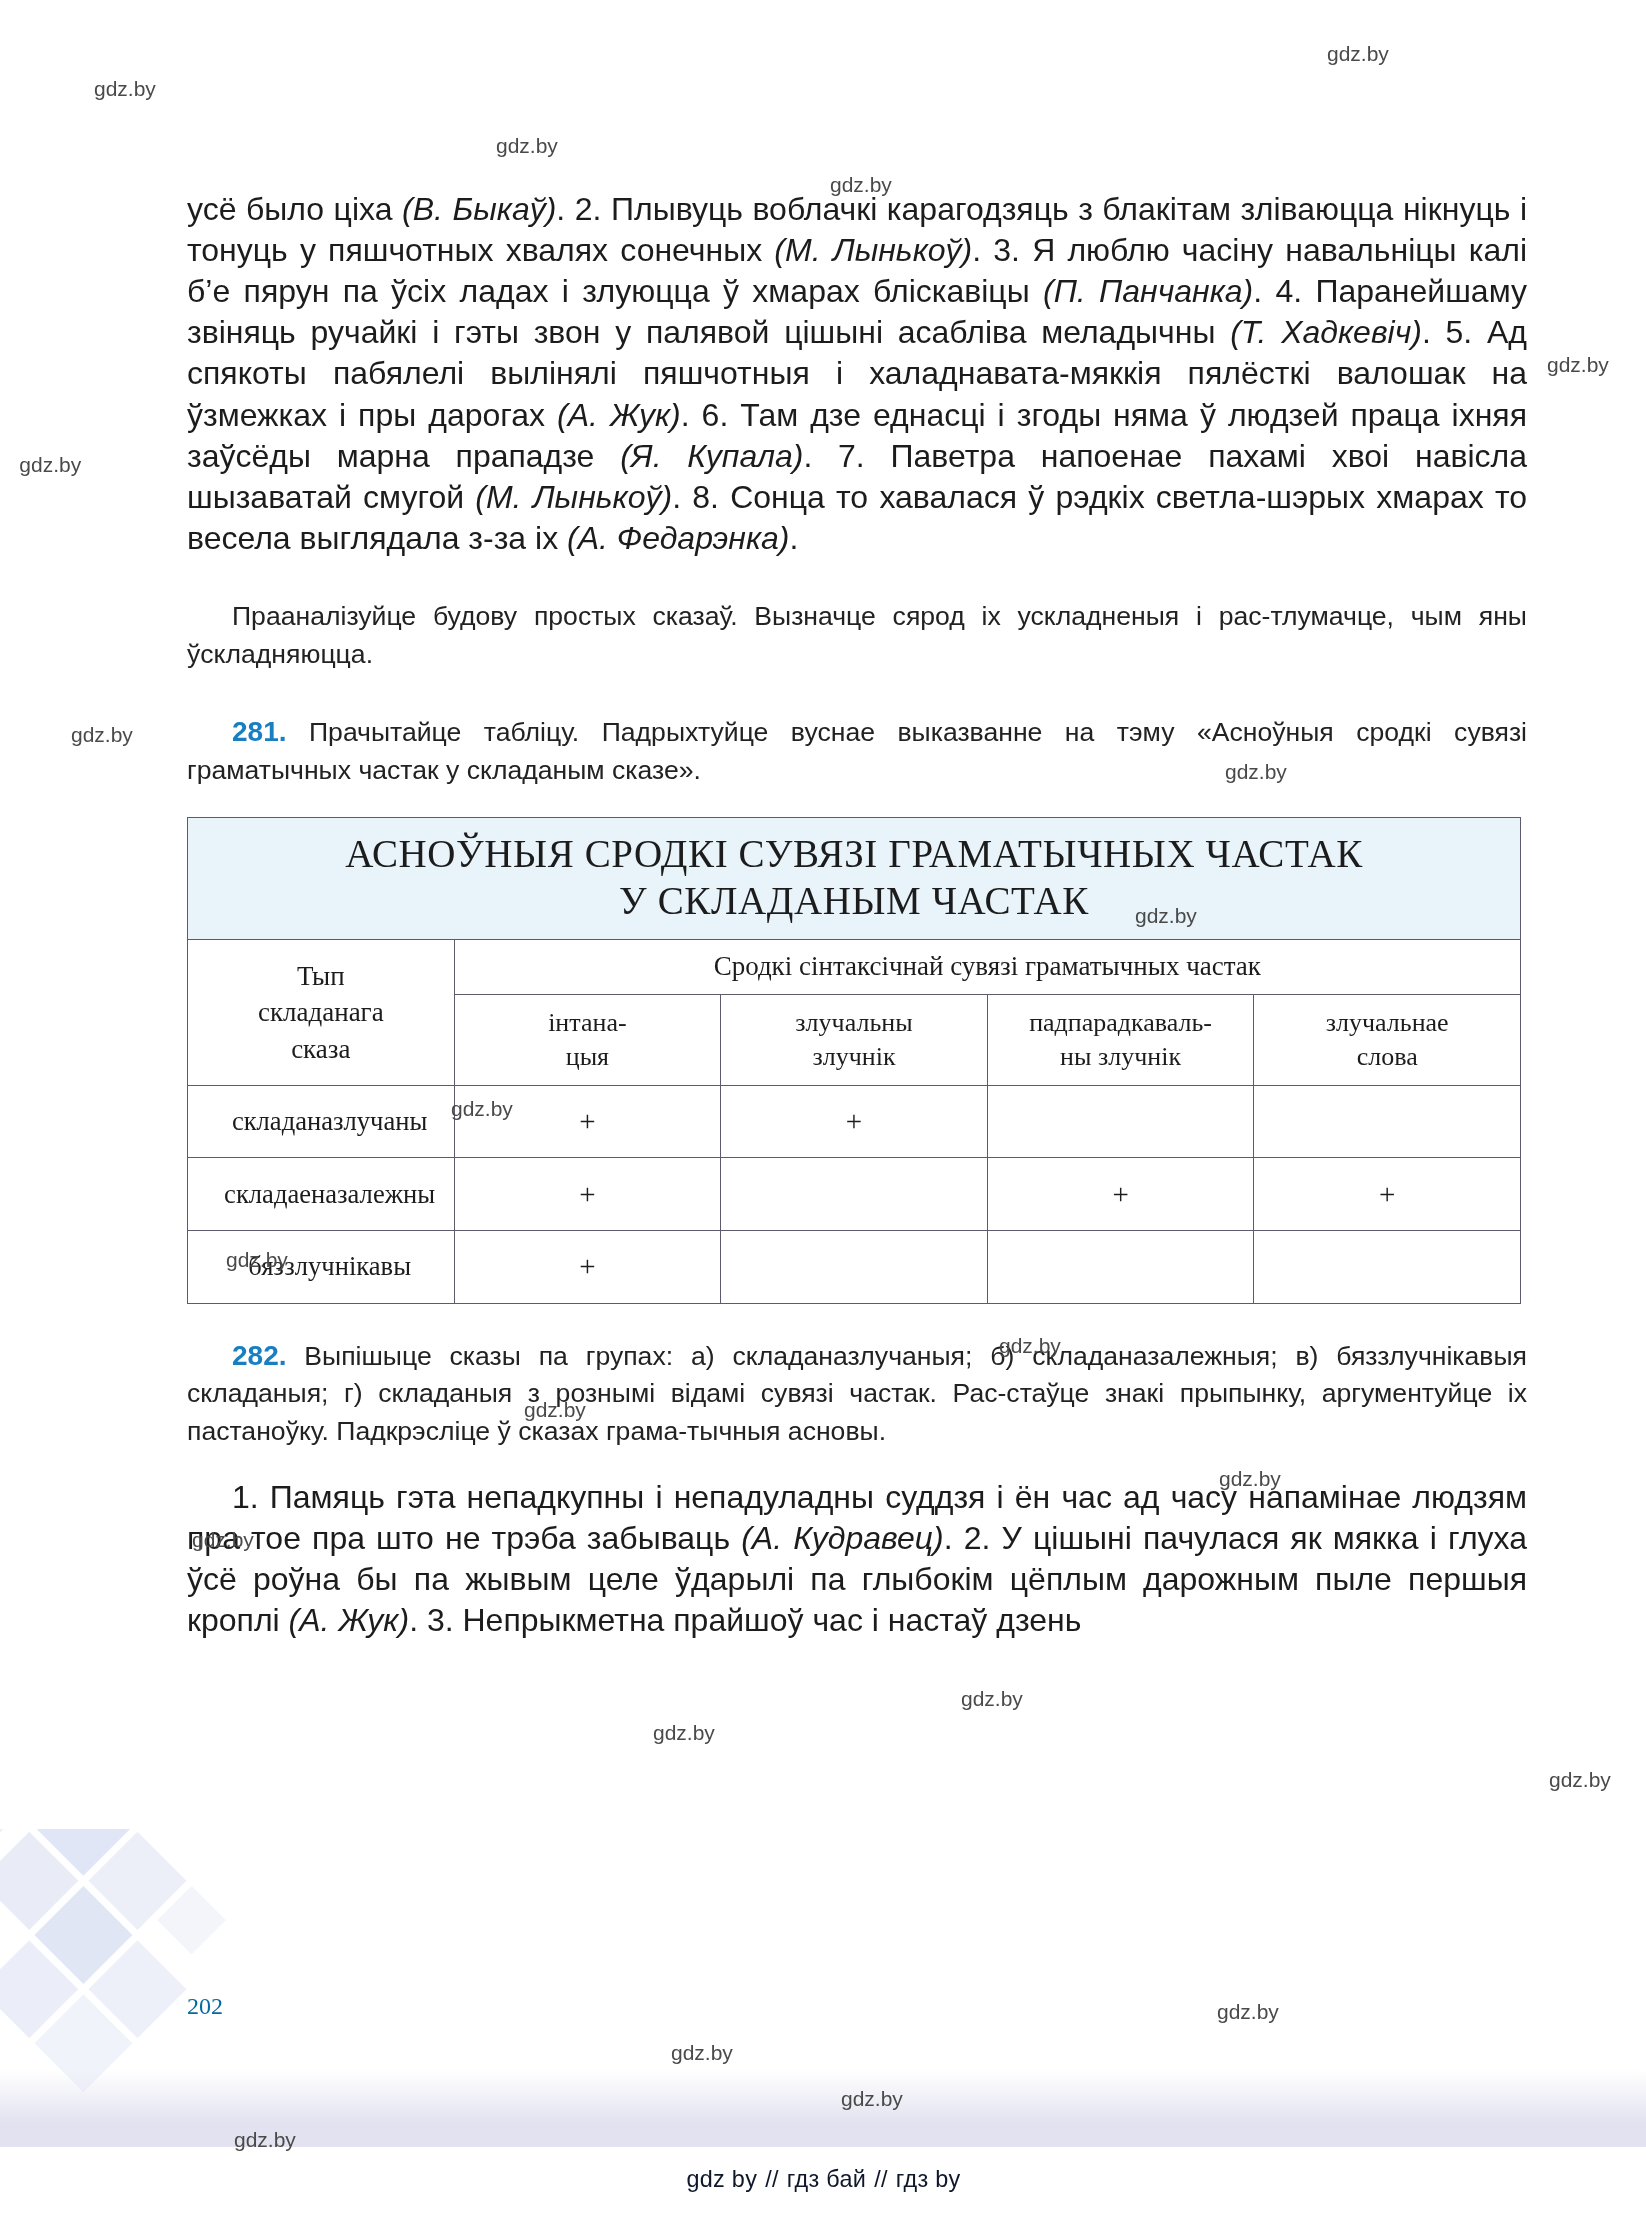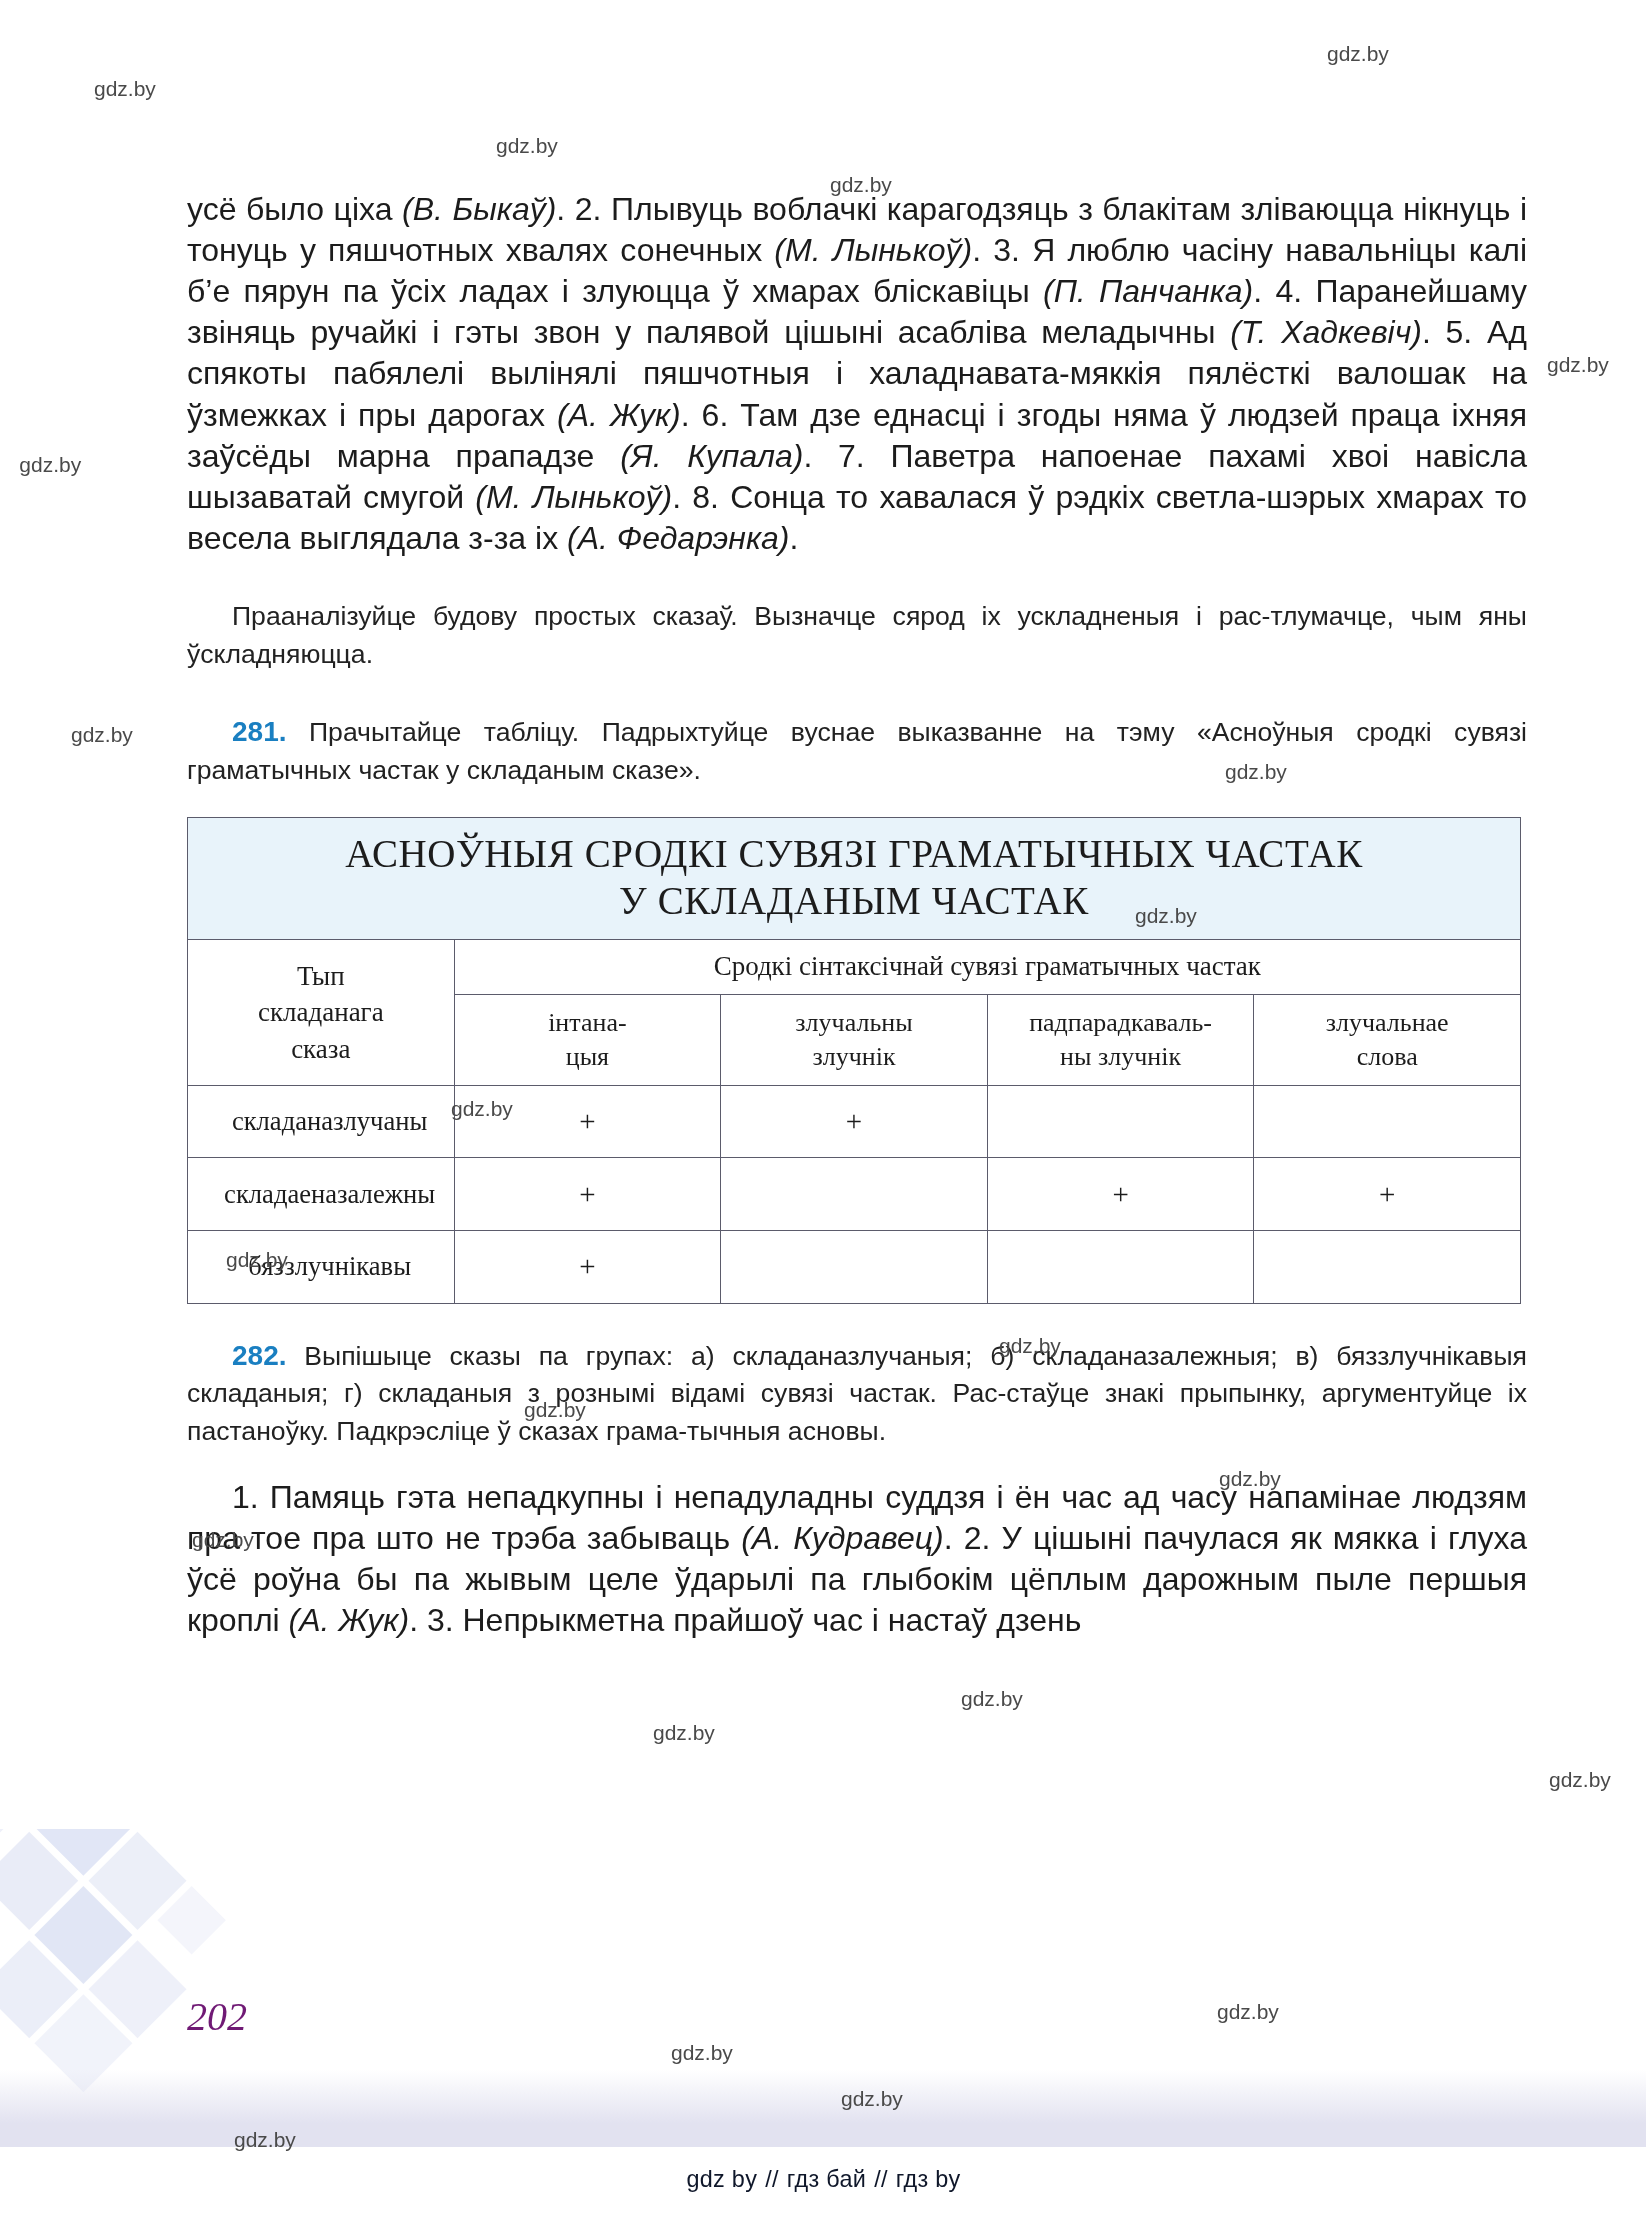--- a/index.html
+++ b/index.html
@@ -152,23 +152,22 @@
     font-size: 29px;
     padding: 19.3px 0;
   }
 
   
   .page-number {
     position: absolute;
     left: 187px;
     top: 1993px;
     font-family: "Liberation Serif", serif;
-    font-size: 40px;
-    color: #701a75;
-    font-style: italic;
+    font-size: 24px;
+    color: #0369a1;
   }
 
   
   .wm {
     position: absolute;
     font-family: "Liberation Sans", sans-serif;
     font-size: 21px;
     color: #4a4a4a;
     white-space: nowrap;
     pointer-events: none;

